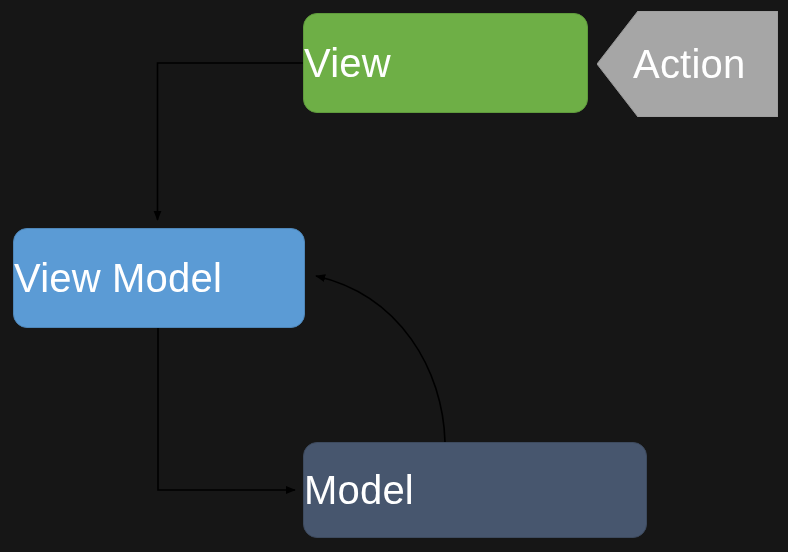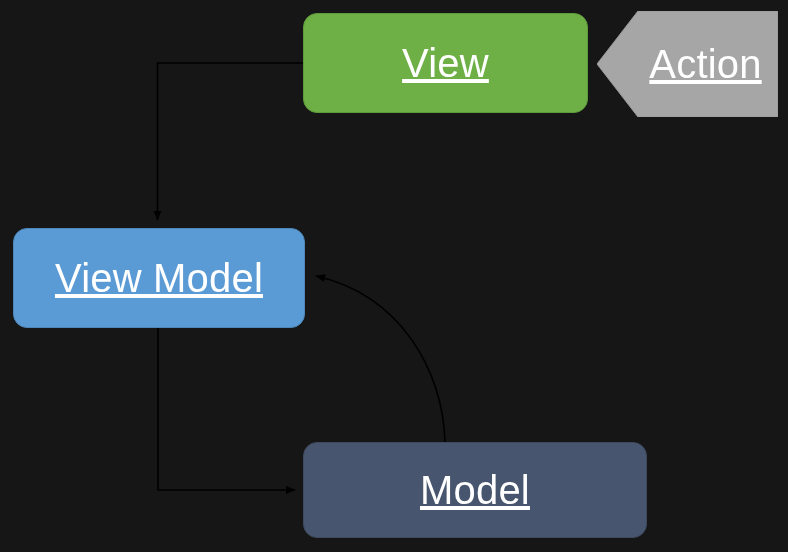--- a/index.html
+++ b/index.html
@@ -13,29 +13,27 @@
     height: 552px;
     background: #161616;
     overflow: hidden;
     font-family: "Liberation Sans", "DejaVu Sans", sans-serif;
   }
   .node {
     position: absolute;
     box-sizing: border-box;
     display: flex;
     align-items: center;
-    justify-content: center;
     color: #ffffff;
     font-size: 40px;
     font-weight: 400;
     letter-spacing: 0.2px;
     line-height: 1;
     white-space: nowrap;
     user-select: none;
-    text-decoration: underline;
   }
   .node-view {
     left: 303px;
     top: 13px;
     width: 285px;
     height: 100px;
     background: #6EAF46;
     border: 1px solid #5f9a3c;
     border-radius: 14px;
   }

